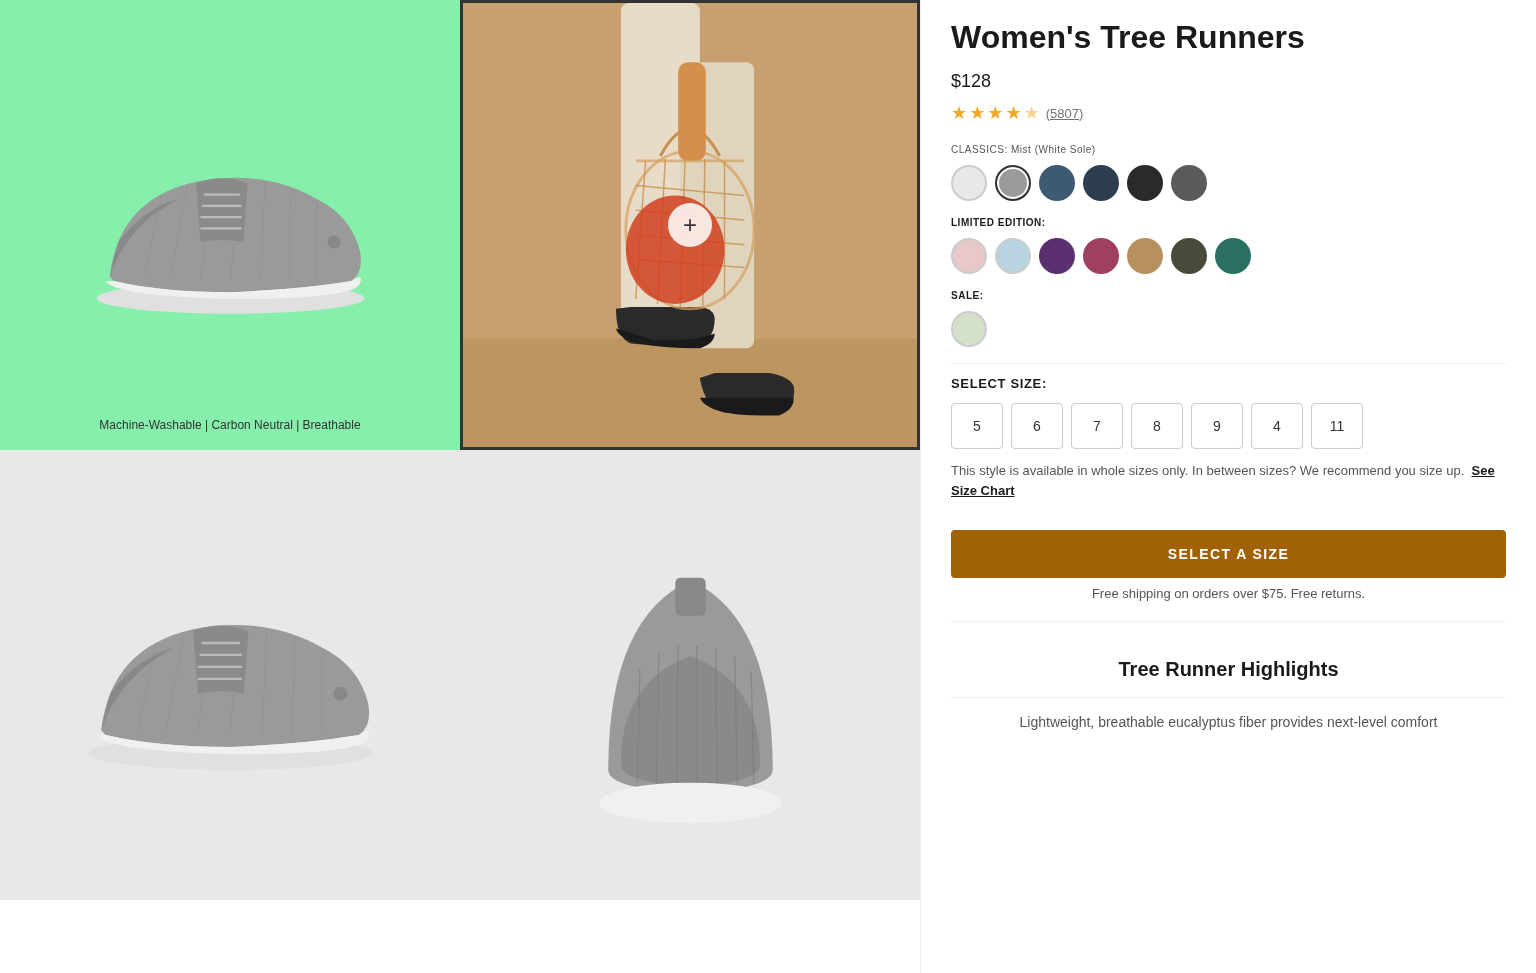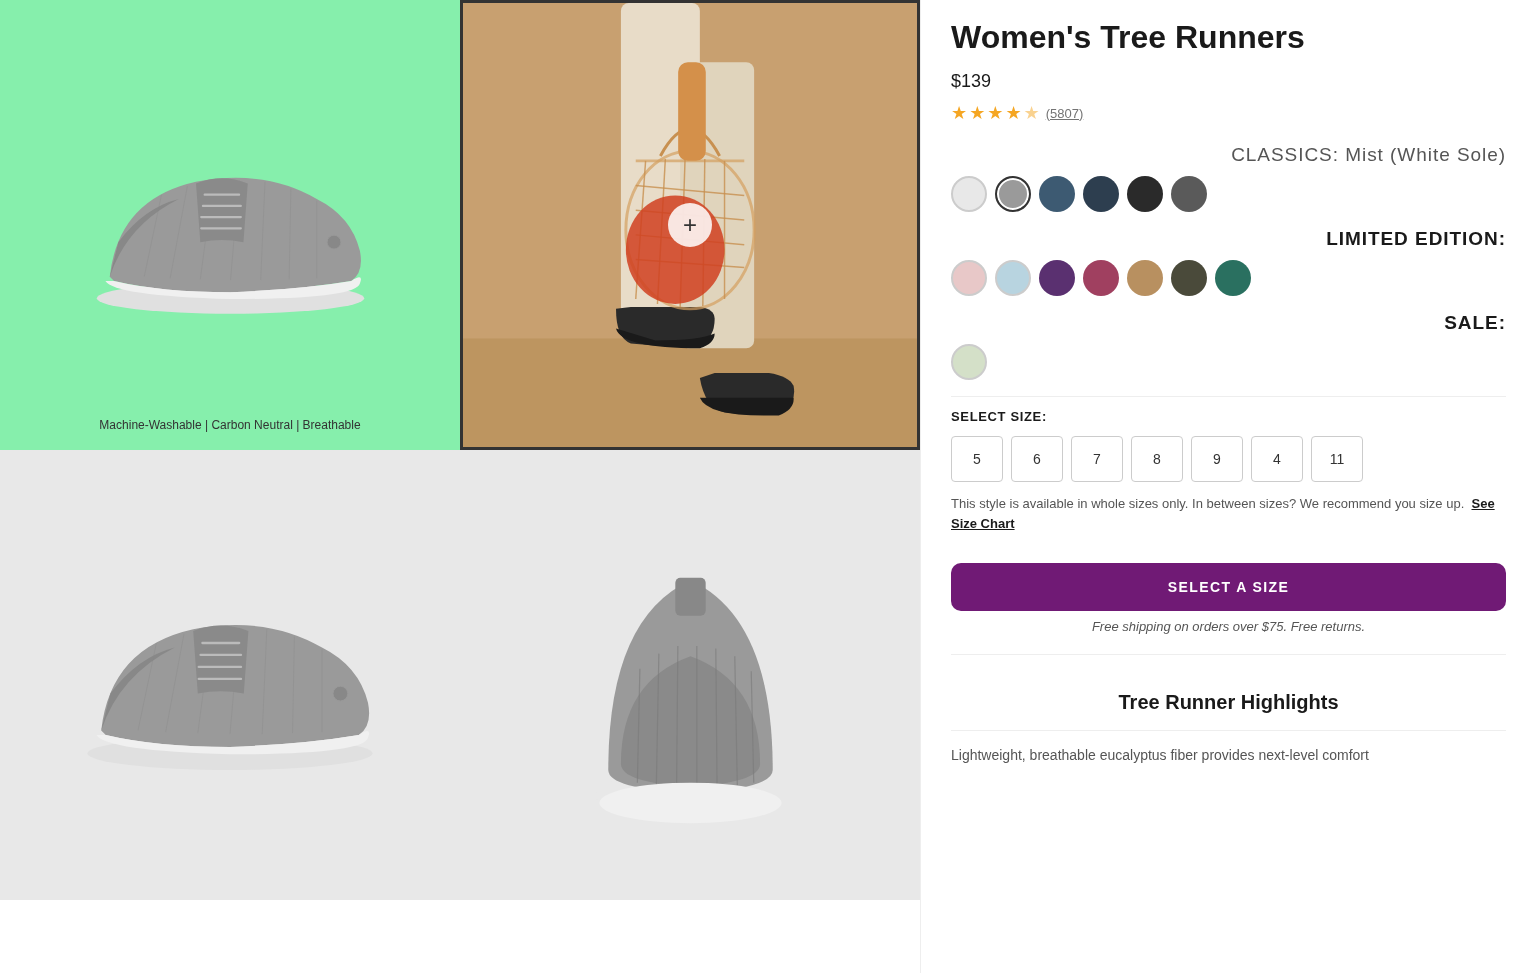--- a/index.html
+++ b/index.html
@@ -123,26 +123,25 @@
       text-decoration: underline;
       cursor: pointer;
     }
 
     
     .color-section {
       margin-bottom: 16px;
     }
 
     .color-section-label {
-      font-size: 19px;
+      font-size: 10px;
       font-weight: 700;
       color: #1a1a1a;
       margin-bottom: 10px;
       letter-spacing: 0.05em;
-      text-align: right;
     }
 
     .color-section-label span {
       font-weight: 400;
       color: #555;
     }
 
     .color-swatches {
       display: flex;
       gap: 8px;
@@ -210,38 +209,37 @@
     .size-chart-link {
       color: #1a1a1a;
       font-weight: 600;
       text-decoration: underline;
       cursor: pointer;
     }
 
     .add-to-cart-btn {
       width: 100%;
       padding: 16px;
-      background: #701a75;
+      background: #a16207;
       color: #fff;
       border: none;
-      border-radius: 10px;
+      border-radius: 4px;
       font-size: 14px;
       font-weight: 700;
       letter-spacing: 0.1em;
       cursor: pointer;
       margin: 16px 0 8px;
       text-transform: uppercase;
     }
 
     .shipping-note {
       font-size: 13px;
       color: #555;
       text-align: center;
       margin-bottom: 20px;
-      font-style: italic;
     }
 
     
     .highlights-section {
       border-top: 1px solid #eee;
       padding-top: 36px;
     }
 
     .highlights-title {
       font-size: 20px;
@@ -249,20 +247,21 @@
       text-align: center;
       margin-bottom: 16px;
       color: #1a1a1a;
     }
 
     .highlight-item {
       border-top: 1px solid #eee;
       padding: 14px 0;
       font-size: 14px;
       color: #555;
+      text-align: center;
       line-height: 1.5;
     }
 
     .divider {
       height: 1px;
       background: #eee;
       margin: 12px 0;
     }
 
     
@@ -407,21 +406,21 @@
 </div>
 
 <div class="product-info">
 
   
 
   
   <h1 class="product-title">Women's Tree Runners</h1>
 
   
-  <div class="price">$139</div>
+  <div class="price">$128</div>
 
   
   <div class="rating-row">
     <div class="stars">
       <span class="star">★</span>
       <span class="star">★</span>
       <span class="star">★</span>
       <span class="star">★</span>
       <span class="star" style="color:#f5a623; opacity:0.5;">★</span>
     </div>

